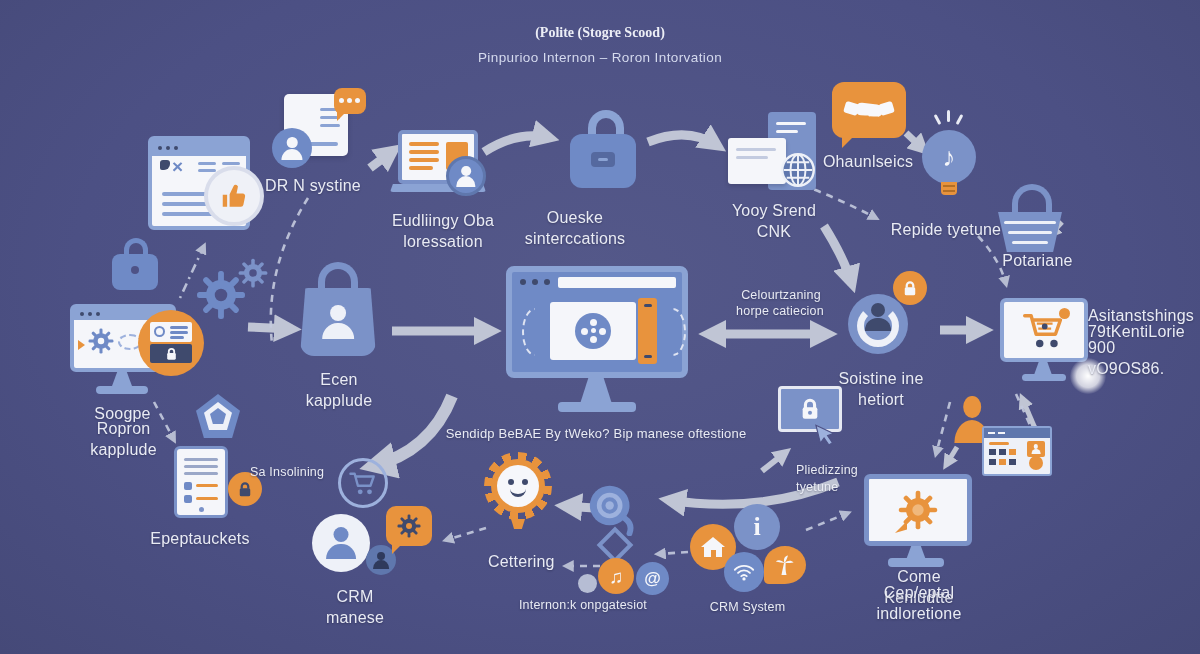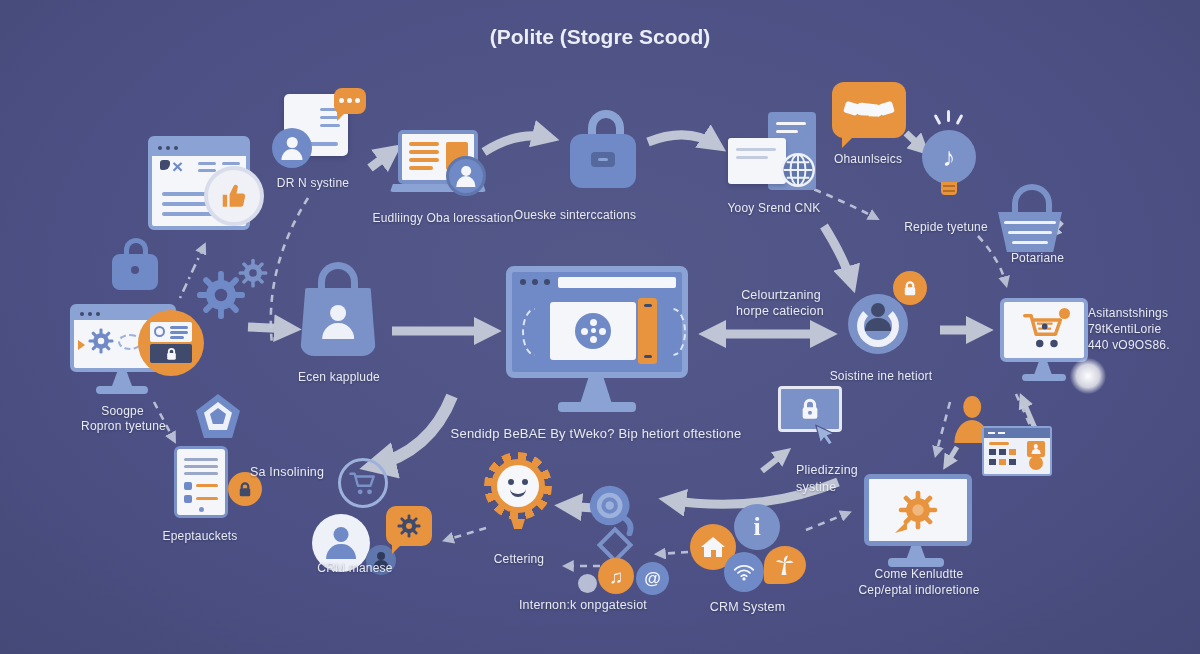--- a/index.html
+++ b/index.html
@@ -12,24 +12,24 @@
     position:relative; width:1200px; height:654px;
     background: radial-gradient(ellipse at 50% 42%, #545889 0%, #4c5084 62%, #454978 100%);
   }
   .abs { position:absolute; }
   .cir { border-radius:50%; }
   svg  { display:block; }
 
   
   .hdr { left:0; right:0; top:18px; text-align:center; color:#f3f4f8; z-index:5;}
   .hdr .t1 { font-size:30px; font-weight:700; letter-spacing:1px; text-transform:uppercase; }
-  .hdr .t2 { font-size:21px; font-weight:600; margin-top:7px; color:#eceef6;}
+  .hdr .t2 { font-size:14px; font-weight:600; margin-top:7px; color:#eceef6;font-family:Liberation Serif, serif;}
   .hdr .t3 { font-size:13.5px; font-weight:500; margin-top:9px; color:#d5daee; letter-spacing:.4px;}
   .lbl {
-    position:absolute; z-index:4; font-size:12px; line-height:1.3; font-weight:500;
+    position:absolute; z-index:4; font-size:16px; line-height:1.3; font-weight:500;
     color:#e9ebf4; text-align:center; text-shadow:0 1px 2px rgba(25,28,55,.4); letter-spacing:.2px;
   }
   .lbl.left { text-align:left; }
 
   
   .z2 { z-index:2; }
   .win  { background:#f5f6fa; border:4px solid #8ba3d4; border-radius:6px; }
   .bar  { position:absolute; top:0; left:0; right:0; height:14px; background:#8ba3d4;
           display:flex; align-items:center; gap:4px; padding-left:6px; }
   .bar i { width:4px; height:4px; border-radius:50%; background:#3f4a6d; display:block;}
@@ -87,20 +87,21 @@
       <path d="M600,566 L566,566" marker-end="url(#ahd)"></path>
       <path d="M688,552 L658,554" marker-end="url(#ahd)"></path>
       <path d="M806,530 L848,513" marker-end="url(#ahd)"></path>
       <path d="M950,402 L936,454" marker-end="url(#ahd)"></path>
       <path d="M1016,394 L1034,434" marker-end="url(#ahd)"></path>
     </g>
   </svg>
 
   <div class="abs hdr">
     <div class="t2">(Polite (Stogre Scood)</div>
+    <div class="t3">Pinpurioo Internon  –  Roron Intorvation</div>
   </div>
 
   <div class="abs z2 win" style="left:148px;top:136px;width:102px;height:94px">
     <div class="bar" style="height:16px">
         <i></i>
         <i></i>
         <i></i>
       </div>
     <div class="abs" style="left:8px;top:20px;width:10px;height:10px;background:#3f4a6d;border-radius:3px 3px 6px 2px"></div>
     <div class="abs" style="left:20px;top:16px;font-size:19px;font-weight:700;color:#6f8ac6">×</div>
@@ -264,21 +265,21 @@
       <div class="ln" style="left:20px;top:14px;width:14px;height:2.5px;background:#6f8ac6"></div>
     </div>
     <div class="abs glyph" style="left:12px;top:34px;width:42px;height:19px;background:#3f4a6d;border-radius:2px">
       <svg viewBox="0 0 24 26" width="13" height="14">
           <path d="M7 12 V8.5 a5 5 0 0 1 10 0 V12" fill="none" stroke="#f5f6fa" stroke-width="3.4"></path>
           <rect x="4" y="11" width="16" height="12.5" rx="2.4" fill="#f5f6fa"></rect>
         </svg>
     </div>
   </div>
   <div class="lbl" style="left:85px;top:404px;width:75px">Soogpe</div>
-  <div class="lbl" style="left:66px;top:419px;width:115px">Ropron tyetune</div>
+  <div class="lbl" style="left:66px;top:419px;width:115px">Ropron kapplude</div>
 
   <div class="abs z2" style="left:196px;top:394px;width:44px;height:44px;background:#6f8ac6;clip-path:polygon(50% 0,100% 38%,82% 100%,18% 100%,0 38%)">
     <div class="abs" style="left:8px;top:8px;width:28px;height:28px;background:#eef1f8;clip-path:polygon(50% 0,100% 38%,82% 100%,18% 100%,0 38%)"></div>
     <div class="abs" style="left:14px;top:14px;width:16px;height:16px;background:#6f8ac6;clip-path:polygon(50% 0,100% 38%,82% 100%,18% 100%,0 38%)"></div>
   </div>
 
   <div class="abs z2" style="left:318px;top:262px;width:40px;height:34px;border:7px solid #7b92c8;border-bottom:none;border-radius:20px 20px 0 0"></div>
   <div class="abs z2 glyph" style="left:300px;top:288px;width:76px;height:68px;background:#7b92c8;border-radius:8px 8px 14px 14px;clip-path:polygon(7% 0,93% 0,100% 100%,0 100%)">
     <span class="pg" style="width:36px;height:36px;color:#eef1f8"></span>
   </div>
@@ -300,21 +301,21 @@
     </div>
     <div class="abs" style="left:126px;top:26px;width:19px;height:66px;background:#e8933d;border-radius:3px">
       <div class="abs" style="left:6px;top:6px;width:8px;height:3px;background:#3f4a6d;border-radius:2px"></div>
       <div class="abs" style="left:6px;bottom:6px;width:8px;height:3px;background:#3f4a6d;border-radius:2px"></div>
     </div>
     <div class="abs" style="left:10px;top:36px;width:26px;height:48px;border:2px dashed #dfe4f2;border-radius:50%;clip-path:inset(-3px 52% -3px -3px)"></div>
     <div class="abs" style="left:148px;top:36px;width:26px;height:48px;border:2px dashed #dfe4f2;border-radius:50%;clip-path:inset(-3px -3px -3px 52%)"></div>
   </div>
   <div class="abs z2 stand" style="left:580px;top:378px;width:32px;height:26px"></div>
   <div class="abs z2 mbase" style="left:558px;top:402px;width:78px;height:10px"></div>
-  <div class="lbl" style="left:436px;top:426px;width:320px;font-size:13px">Sendidp BeBAE By tWeko? Bip hetiort oftestione</div>
+  <div class="lbl" style="left:436px;top:426px;width:320px;font-size:13px">Sendidp BeBAE By tWeko? Bip manese oftestione</div>
 
   <div class="lbl" style="left:722px;top:287px;width:118px;font-size:12.5px">Celourtzaning</div>
   <div class="lbl" style="left:714px;top:303px;width:132px;font-size:12.5px">horpe catiecion</div>
 
   <div class="abs z2 cir" style="left:848px;top:294px;width:60px;height:60px;background:#7b92c8">
     <div class="abs" style="left:9px;top:11px;width:42px;height:42px;border:7px solid #eef1f8;border-radius:50%;border-top-color:transparent"></div>
     <div class="abs cir" style="left:23px;top:9px;width:14px;height:14px;background:#3f4a6d"></div>
     <div class="abs" style="left:17px;top:24px;width:26px;height:13px;background:#3f4a6d;border-radius:12px 12px 0 0"></div>
   </div>
   <div class="abs z2 badge" style="left:893px;top:271px;width:34px;height:34px;background:#e8933d">
@@ -333,21 +334,21 @@
         <path d="M11 9.5h11 M12 13h9" stroke="#e8933d" stroke-width="1.6"></path>
         <circle cx="16.5" cy="11.5" r="2" fill="#3f4a6d"></circle>
       </svg>
     <div class="abs cir" style="right:14px;top:6px;width:11px;height:11px;background:#e8933d"></div>
   </div>
   <div class="abs z2 stand" style="left:1034px;top:362px;width:18px;height:13px"></div>
   <div class="abs z2 mbase" style="left:1022px;top:374px;width:44px;height:7px"></div>
   <div class="abs z2 cir" style="left:1070px;top:358px;width:36px;height:36px;background:radial-gradient(circle,#ffffff 0%,rgba(255,255,255,.75) 45%,rgba(255,255,255,0) 72%)"></div>
   <div class="lbl left" style="left:1088px;top:306px;width:105px">Asitanstshings</div>
   <div class="lbl left" style="left:1088px;top:322px;width:105px">79tKentiLorie</div>
-  <div class="lbl left" style="left:1088px;top:338px;width:105px">440 vO9OS86.</div>
+  <div class="lbl left" style="left:1088px;top:338px;width:105px">900 vO9OS86.</div>
 
   <div class="abs z2" style="left:174px;top:446px;width:54px;height:72px;background:#f5f6fa;border:3px solid #7b92c8;border-radius:6px">
     <div class="ln" style="left:7px;top:9px;width:34px;height:3px;background:#9aa7c8"></div>
     <div class="ln" style="left:7px;top:16px;width:34px;height:3px;background:#9aa7c8"></div>
     <div class="ln" style="left:7px;top:23px;width:34px;height:3px;background:#9aa7c8"></div>
     <div class="abs" style="left:7px;top:33px;width:8px;height:8px;background:#6f8ac6;border-radius:2px"></div>
     <div class="oln" style="left:19px;top:35px;width:22px;height:3px"></div>
     <div class="abs" style="left:7px;top:46px;width:8px;height:8px;background:#6f8ac6;border-radius:2px"></div>
     <div class="oln" style="left:19px;top:48px;width:22px;height:3px"></div>
     <div class="abs cir" style="left:22px;bottom:3px;width:5px;height:5px;background:#7b92c8"></div>
@@ -381,21 +382,21 @@
           <rect x="10.6" y="0.5" width="2.8" height="23" rx="1.2"></rect>
           <rect x="10.6" y="0.5" width="2.8" height="23" rx="1.2" transform="rotate(45 12 12)"></rect>
           <rect x="10.6" y="0.5" width="2.8" height="23" rx="1.2" transform="rotate(90 12 12)"></rect>
           <rect x="10.6" y="0.5" width="2.8" height="23" rx="1.2" transform="rotate(135 12 12)"></rect>
           <circle cx="12" cy="12" r="7.2"></circle>
         </g>
         <circle cx="12" cy="12" r="3" fill="#e8933d"></circle>
       </svg>
     <div class="abs" style="left:6px;bottom:-8px;width:0;height:0;border-left:10px solid #e8933d;border-bottom:10px solid transparent"></div>
   </div>
-  <div class="lbl" style="left:310px;top:561px;width:90px">CRM manese</div>
+  <div class="lbl" style="left:310px;top:587px;width:90px">CRM manese</div>
 
   <div class="abs z2" style="left:484px;top:452px;width:68px;height:68px">
     <div class="abs cir" style="inset:0;background:repeating-conic-gradient(#e8933d 0deg 16deg, rgba(0,0,0,0) 16deg 30deg)"></div>
     <div class="abs cir" style="left:7px;top:7px;width:54px;height:54px;background:#e8933d"></div>
     <div class="abs cir" style="left:13px;top:13px;width:42px;height:42px;background:#f6f7fb"></div>
     <div class="abs cir" style="left:24px;top:27px;width:6px;height:6px;background:#3f4a6d"></div>
     <div class="abs cir" style="left:38px;top:27px;width:6px;height:6px;background:#3f4a6d"></div>
     <div class="abs" style="left:26px;top:36px;width:16px;height:9px;border-bottom:3px solid #3f4a6d;border-radius:0 0 12px 12px"></div>
     <div class="abs" style="left:27px;top:67px;width:14px;height:10px;background:#e8933d;clip-path:polygon(0 0,100% 0,78% 100%,22% 100%)"></div>
   </div>
@@ -450,21 +451,21 @@
         <rect x="4" y="11" width="16" height="12.5" rx="2.4" fill="#f5f6fa"></rect>
         <circle cx="12" cy="17" r="2.2" fill="#7b92c8"></circle>
       </svg>
   </div>
   <div class="abs z2" style="left:814px;top:422px;transform:rotate(-14deg)">
     <svg viewBox="0 0 20 26" width="24" height="30">
         <path d="M4 1 v16 l4.2-3.6 2.6 7 3.4-1.3 -2.6-6.9 5.4-.6z" fill="#9db1dd" stroke="#4e5286" stroke-width="1"></path>
       </svg>
   </div>
   <div class="lbl left" style="left:796px;top:462px;width:90px;font-size:12.5px">Pliedizzing</div>
-  <div class="lbl left" style="left:796px;top:479px;width:80px;font-size:12.5px">systine</div>
+  <div class="lbl left" style="left:796px;top:479px;width:80px;font-size:12.5px">tyetune</div>
 
   <div class="abs z2" style="left:952px;top:394px;width:40px;height:50px">
     <span class="pg" style="display:block;width:40px;height:50px;color:#e8933d"></span>
   </div>
 
   <div class="abs z2" style="left:982px;top:426px;width:70px;height:50px;background:#eef1f8;border:2px solid #8ba3d4;border-radius:3px">
     <div class="abs" style="left:0;top:0;right:0;height:10px;background:#5f77ad">
       <div class="abs" style="left:4px;top:4px;width:7px;height:2px;background:#f5f6fa"></div>
       <div class="abs" style="left:14px;top:4px;width:7px;height:2px;background:#f5f6fa"></div>
     </div>

